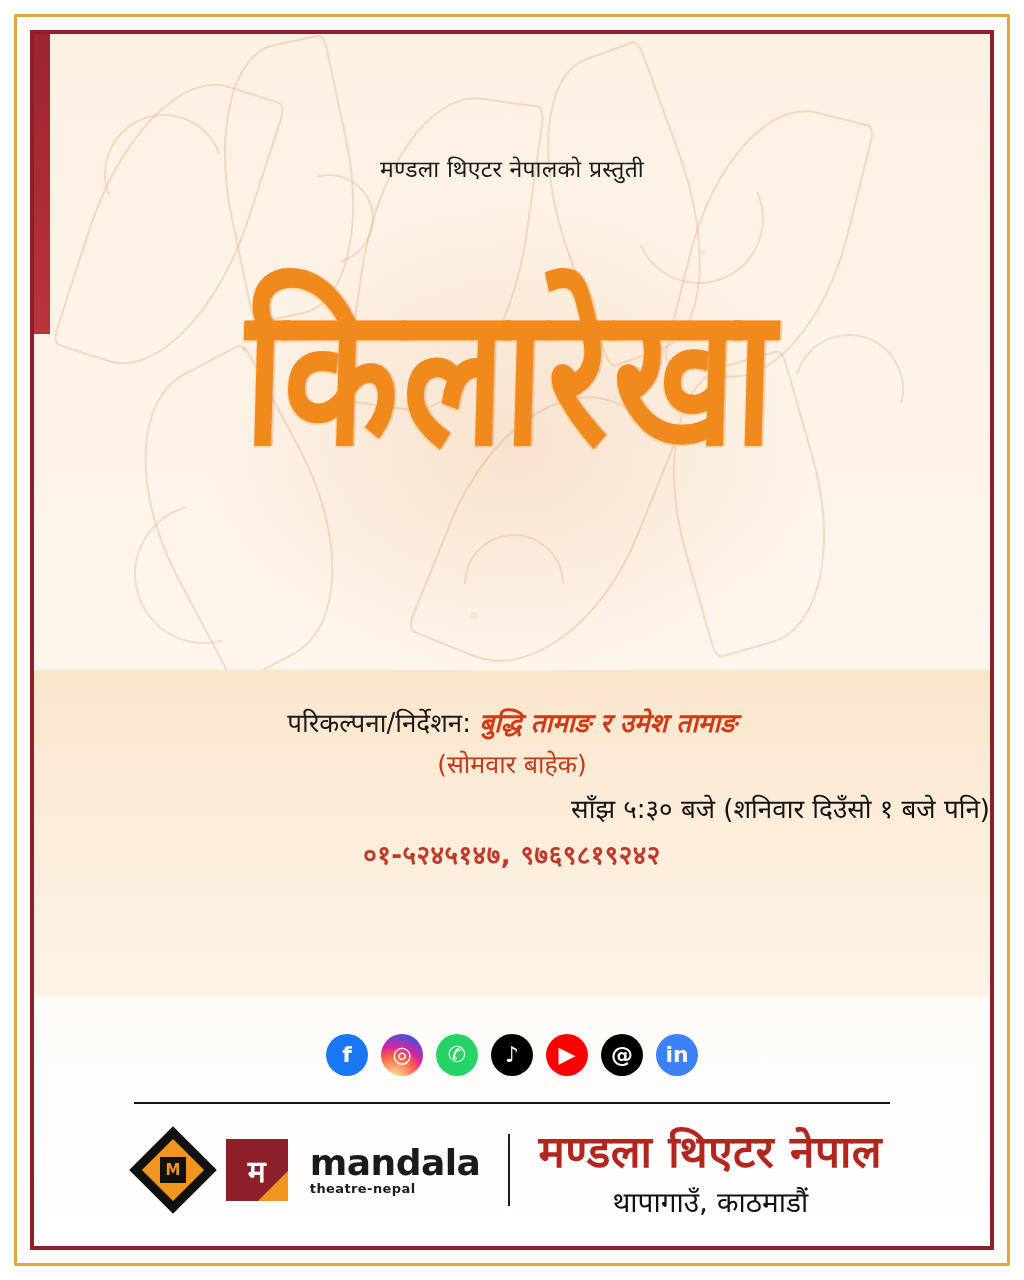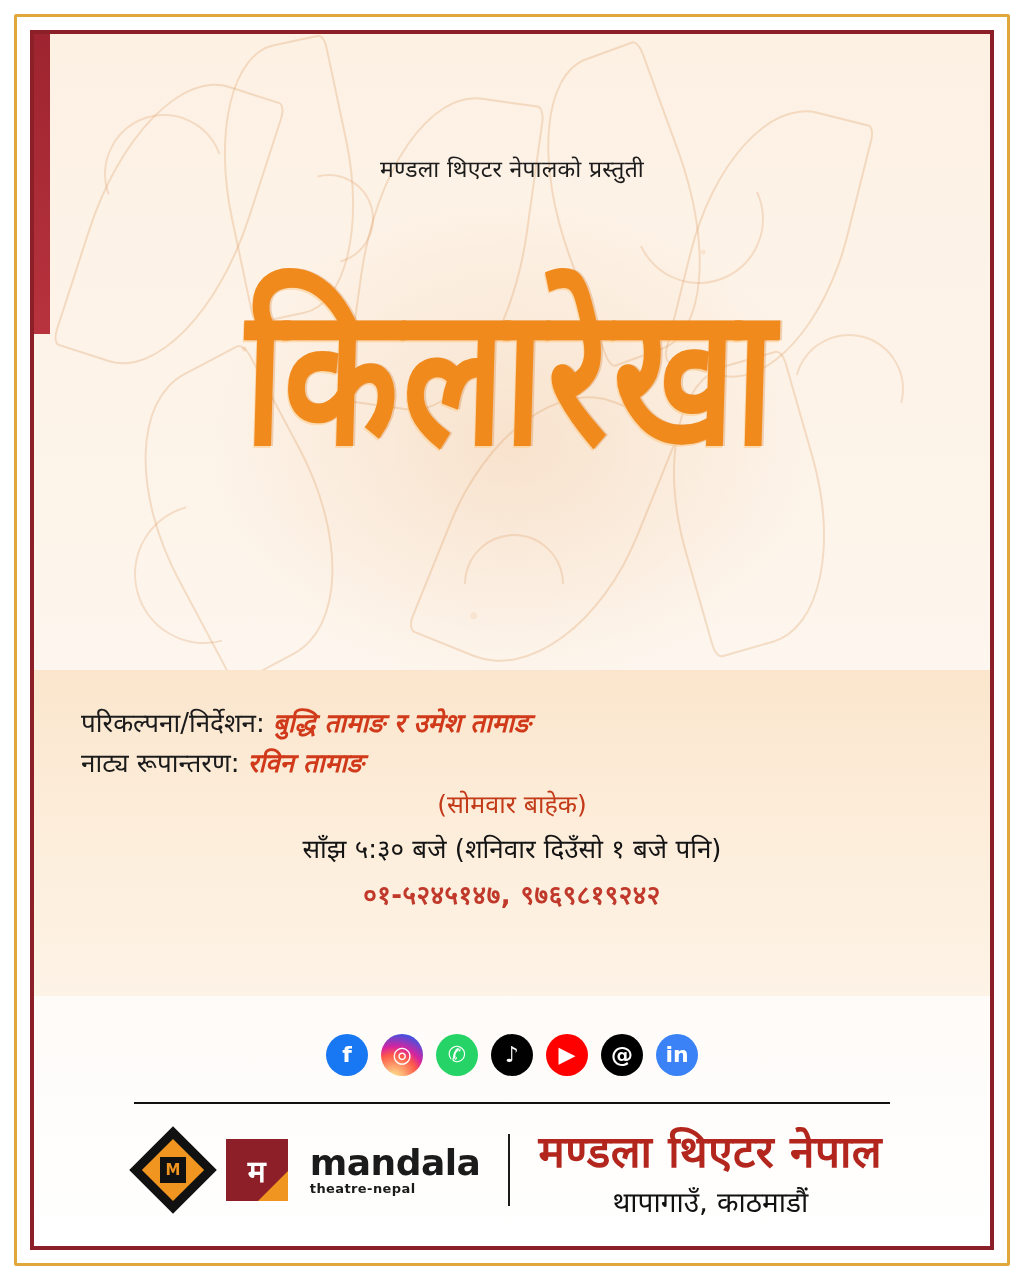--- a/index.html
+++ b/index.html
@@ -92,25 +92,24 @@
 
   
   .credits-band {
     position: absolute;
     left: 0; right: 0;
     top: 636px;
     height: 326px;
     background: linear-gradient(180deg, #fbe6cd 0%, #fdeedc 55%, #fdf3e6 100%);
   }
   .credit-line {
-    text-align: left;
+    text-align: center;
     font-size: 26px;
     color: #1b1b1b;
     margin-top: 4px;
-    margin-left: 47px;
   }
   .credit-line .names {
     color: #d03a1a;
     font-weight: bold;
     font-style: italic;
   }
   .credits-pad { padding-top: 30px; }
 
   .dates {
     text-align: center;
@@ -120,21 +119,21 @@
     margin-top: 46px;
     letter-spacing: 0.5px;
   }
   .except {
     text-align: center;
     font-size: 25px;
     color: #c23a18;
     margin-top: 6px;
   }
   .time {
-    text-align: center;
+    text-align: right;
     font-size: 26px;
     color: #141414;
     margin-top: 10px;
   }
   .phones {
     text-align: center;
     font-size: 26px;
     font-weight: bold;
     color: #c0392b;
     margin-top: 10px;
@@ -284,24 +283,20 @@
     </div>
 
     <div class="credits-band">
       <div class="credits-pad">
 
         <div class="credit-line">
           <span>परिकल्पना/निर्देशन:</span>
           <span class="names">बुद्धि तामाङ र उमेश तामाङ</span>
         </div>
 
-        <div class="credit-line">
-          <span>नाट्य रूपान्तरण:</span>
-          <span class="names">रविन तामाङ</span>
-        </div>
 
         <div class="except">(सोमवार बाहेक)</div>
         <div class="time">साँझ ५:३० बजे (शनिवार दिउँसो १ बजे पनि)</div>
         <div class="phones">०१-५२४५१४७, ९७६९८१९२४२</div>
       </div>
     </div>
 
     <div class="socials">
       <div class="social s-facebook">f</div>
       <div class="social s-instagram">◎</div>

